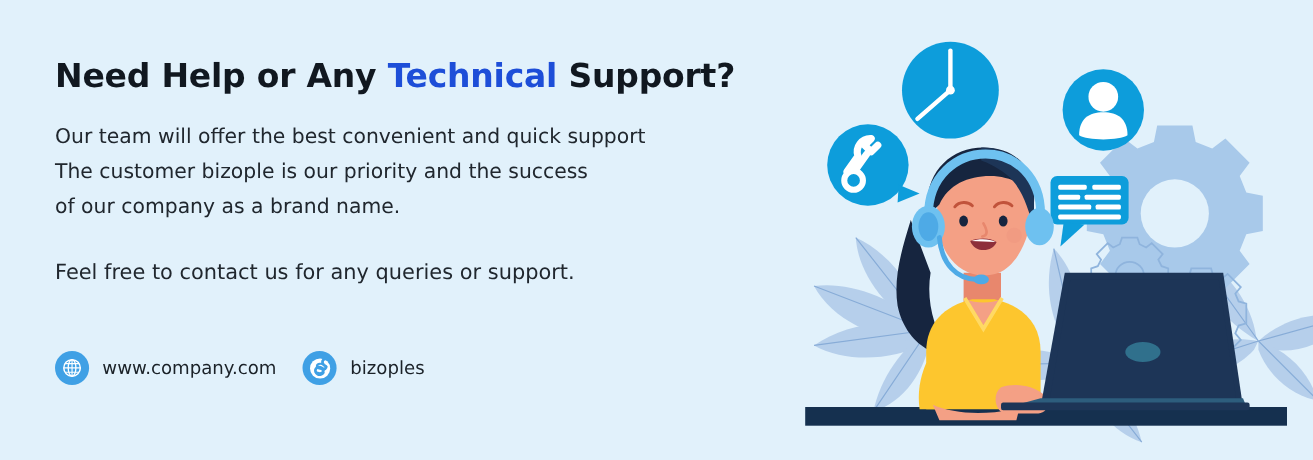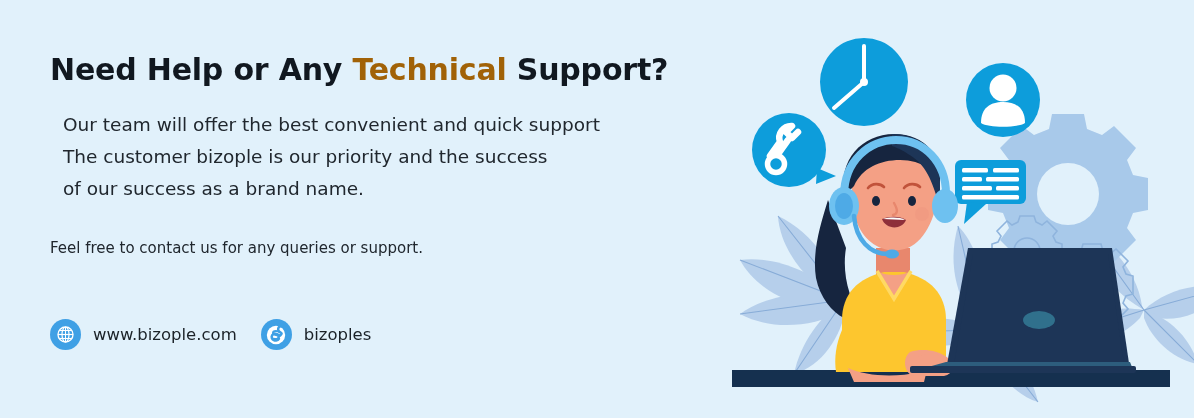--- a/index.html
+++ b/index.html
@@ -31,37 +31,37 @@
   .headline {
     font-family: "DejaVu Sans", sans-serif;
     font-size: 30px;
     font-weight: bold;
     color: #111820;
     letter-spacing: -0.2px;
     margin: 0 0 22px 0;
     white-space: nowrap;
   }
   .headline .accent {
-    color: #a16207;
+    color: #1d4ed8;
   }
   .body-copy {
     font-family: "DejaVu Sans", sans-serif;
     font-size: 18.5px;
     font-weight: normal;
     line-height: 32px;
     color: #20272e;
-    margin: 13px;
+    margin: 0;
   }
   .body-copy .line {
     display: block;
     white-space: nowrap;
   }
   .secondary-copy {
     font-family: "DejaVu Sans", sans-serif;
-    font-size: 15px;
+    font-size: 19px;
     line-height: 32px;
     color: #20272e;
     margin: 27px 0 0 0;
     white-space: nowrap;
   }
 
   
   .contact-row {
     position: absolute;
     left: 50px;
@@ -107,40 +107,40 @@
 
 <div id="banner">
 
   <div class="text-col">
 
     <h1 class="headline"><span>Need Help or Any </span><span class="accent">Technical</span><span> Support?</span></h1>
 
     <p class="body-copy">
       <span class="line">Our team will offer the best convenient and quick support</span>
       <span class="line">The customer bizople is our priority and the success</span>
-      <span class="line">of our success as a brand name.</span>
+      <span class="line">of our company as a brand name.</span>
     </p>
 
     <p class="secondary-copy">Feel free to contact us for any queries or support.</p>
   </div>
 
   <div class="contact-row">
 
     <div class="contact-item">
       <span class="contact-icon">
         <svg width="19" height="19" viewBox="0 0 24 24" aria-hidden="true">
           <circle cx="12" cy="12" r="9.5" fill="none" stroke="#ffffff" stroke-width="1.7"></circle>
           <ellipse cx="12" cy="12" rx="4.4" ry="9.5" fill="none" stroke="#ffffff" stroke-width="1.5"></ellipse>
           <line x1="2.5" y1="12" x2="21.5" y2="12" stroke="#ffffff" stroke-width="1.5"></line>
           <line x1="4" y1="7" x2="20" y2="7" stroke="#ffffff" stroke-width="1.3"></line>
           <line x1="4" y1="17" x2="20" y2="17" stroke="#ffffff" stroke-width="1.3"></line>
           <line x1="12" y1="2.5" x2="12" y2="21.5" stroke="#ffffff" stroke-width="1.3"></line>
         </svg>
       </span>
-      <span class="contact-label">www.bizople.com</span>
+      <span class="contact-label">www.company.com</span>
     </div>
 
 
     <div class="contact-item">
       <span class="contact-icon">
         <svg width="26" height="26" viewBox="0 0 32 32" aria-hidden="true">
           <circle cx="16" cy="16" r="11.3" fill="#ffffff"></circle>
           <path d="M26.2 6.2 C24.4 4.3 21.2 4.6 19.6 6.4 C17.9 8.3 18.6 10.8 20.4 12.2 L22.5 13.6 C22.9 13.9 23 14.3 22.7 14.7 L21.2 16.6 C20.9 17 20.4 17.1 20 16.8 L17.7 15.2 C15.6 13.8 12.6 14.3 11.3 16.3 C9.9 18.5 11 21.3 13.3 22.4 C15.6 23.5 18.6 22.6 19.6 20.6" fill="none" stroke="#3fa0e5" stroke-width="3.1" stroke-linecap="round" stroke-linejoin="round"></path>
           <text x="16" y="22.6" font-family="DejaVu Sans, sans-serif" font-size="17" font-weight="bold" fill="#3fa0e5" text-anchor="middle">S</text>
         </svg>

